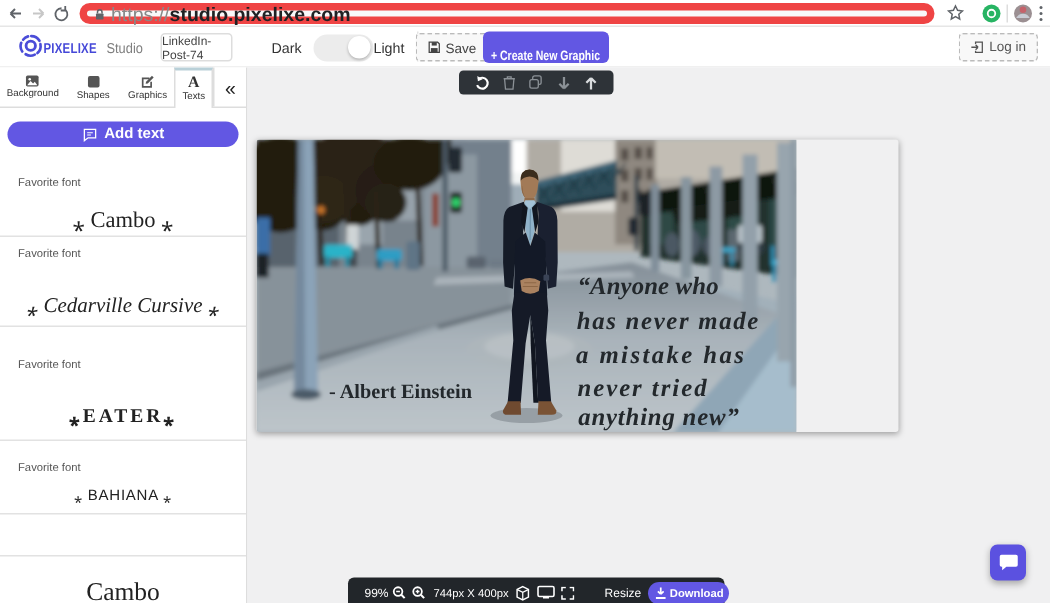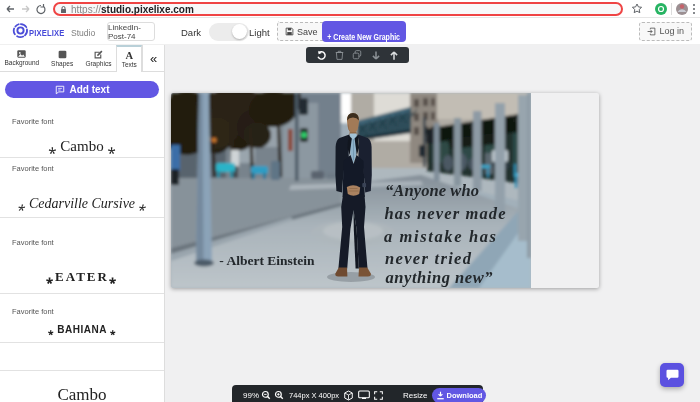--- a/index.html
+++ b/index.html
@@ -1,17 +1,17 @@
 <!DOCTYPE html>
 <html><head><meta charset="utf-8"><style>
 *{margin:0;padding:0;box-sizing:border-box}
 html,body{width:700px;height:402px;overflow:hidden;font-family:"Liberation Sans",sans-serif;background:#fff}
 
 .chrome{height:18px;background:#fff;border-bottom:1px solid #e6e6e6;display:flex;align-items:center;position:relative}
-.pill{position:absolute;left:53px;top:2px;height:14px;width:570px;background:#f8f8f9;border:2px solid #ef4444;border-radius:7px;display:flex;align-items:center;padding-left:5px;font-size:10px;color:#888}
+.pill{position:absolute;left:53px;top:2px;height:14px;width:570px;background:#f8f8f9;border:5px solid #ef4444;border-radius:7px;display:flex;align-items:center;padding-left:5px;font-size:13px;color:#888}
 .pill b{color:#202124;font-weight:bold}
 
 .toolbar{height:27px;background:#fff;display:flex;align-items:center;position:relative;border-bottom:1px solid #f0f0f0}
 .brand{font-weight:bold;color:#4548d8;font-size:9.5px;letter-spacing:0.2px;display:inline-block}
 .studio{color:#7f7f7f;font-size:9.5px;display:inline-block}
 .namebox{width:48px;height:19px;border:1px solid #ddd;border-radius:3px;font-size:8px;color:#444;display:flex;align-items:center;justify-content:center;margin-left:7px}
 .dl{font-size:9.5px;color:#333}
 .switch{width:40px;height:18px;border-radius:9px;background:#ececec;position:relative;margin:0 6px}
 .knob{position:absolute;right:2px;top:1.5px;width:15px;height:15px;border-radius:50%;background:#fff;box-shadow:0 1px 2px rgba(0,0,0,.25)}
 .vdiv{width:1px;height:20px;background:#e3e3e3;margin:0 7px}
@@ -124,21 +124,21 @@
     <div class="favlab" style="position:absolute;top:72px;left:6px">Favorite font</div>
     <div class="fontline" style="position:absolute;top:90px;width:100%;font-family:'Liberation Serif',serif;font-size:15px">⁎ Cambo ⁎</div>
     <div class="sdiv" style="top:112px"></div>
     <div class="favlab" style="position:absolute;top:119px;left:6px">Favorite font</div>
     <div class="fontline" style="position:absolute;top:148px;width:100%;font-family:'Liberation Serif',serif;font-style:italic;font-size:14px">⁎ Cedarville Cursive ⁎</div>
     <div class="sdiv" style="top:172px"></div>
     <div class="favlab" style="position:absolute;top:193px;left:6px">Favorite font</div>
     <div class="fontline" style="position:absolute;top:222px;width:100%;font-family:'Liberation Serif',serif;font-weight:bold;font-size:13px;letter-spacing:2px">⁎EATER⁎</div>
     <div class="sdiv" style="top:248px"></div>
     <div class="favlab" style="position:absolute;top:262px;left:6px">Favorite font</div>
-    <div class="fontline" style="position:absolute;top:277px;width:100%;font-size:10px;font-weight:bold;letter-spacing:.5px">⁎ BAHIANA ⁎</div>
+    <div class="fontline" style="position:absolute;top:277px;width:100%;font-size:10px;font-weight:normal;letter-spacing:.5px">⁎ BAHIANA ⁎</div>
     <div class="sdiv" style="top:297px"></div>
     <div class="sdiv" style="top:325px"></div>
     <div class="fontline" style="position:absolute;top:340px;width:100%;font-family:'Liberation Serif',serif;font-size:17px">Cambo</div>
   </div>
 
   <div class="main">
     <div class="topbar">
       <svg width="11" height="11" viewBox="0 0 16 16">
           <path d="M4.2 4.2a5.3 5.3 0 1 1-1.2 5.6" fill="none" stroke="#fff" stroke-width="2.1"></path>
           <path d="M3.2 1l.6 5 4.6-1.8z" fill="#fff"></path>

